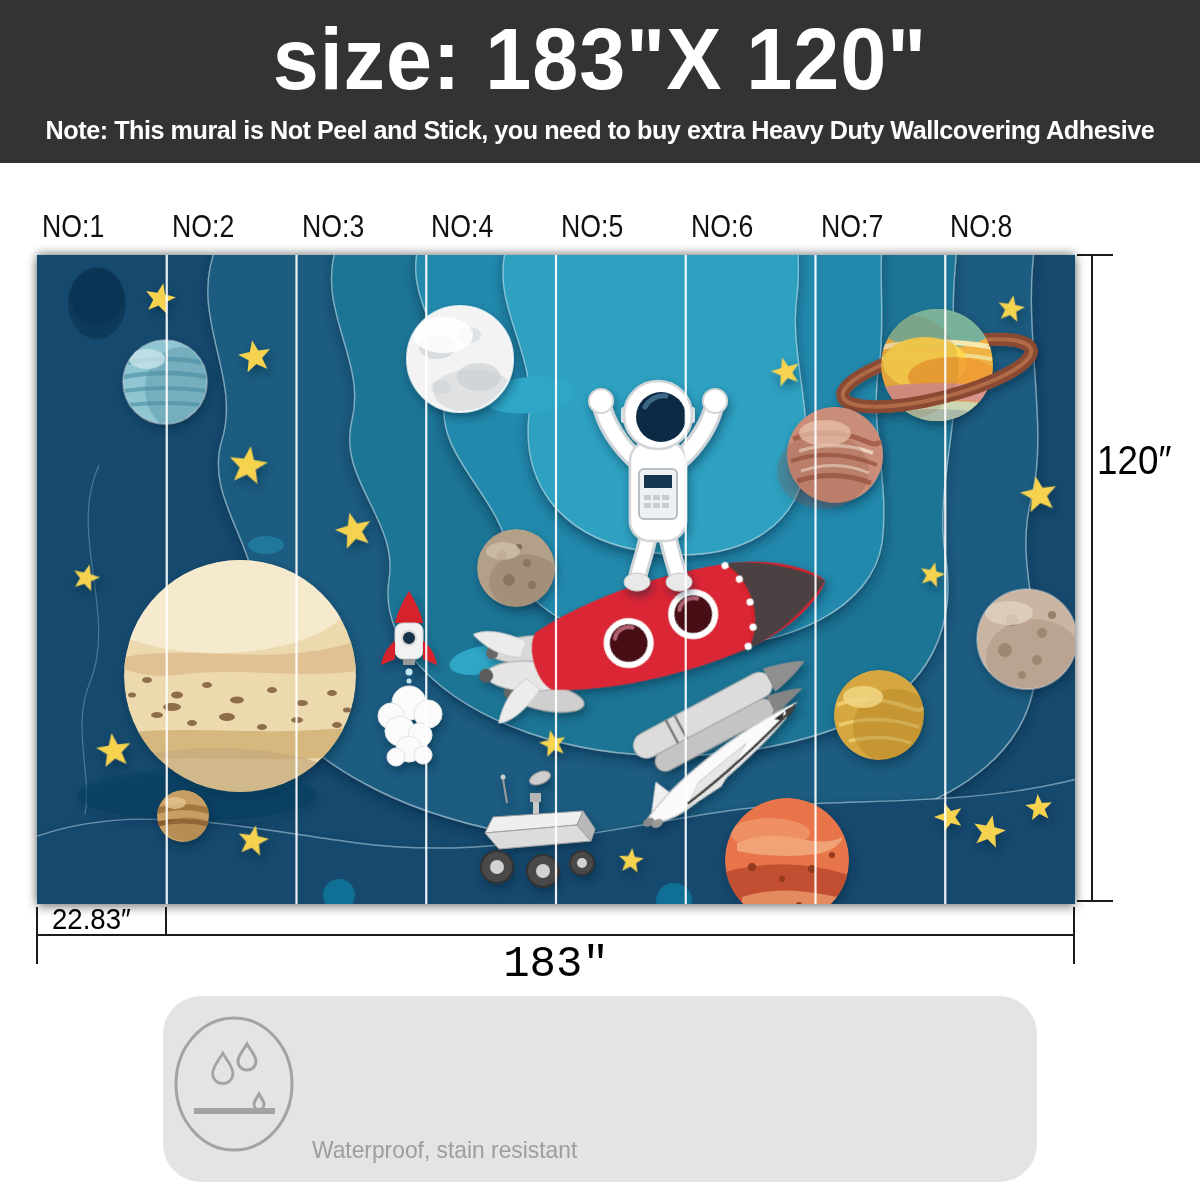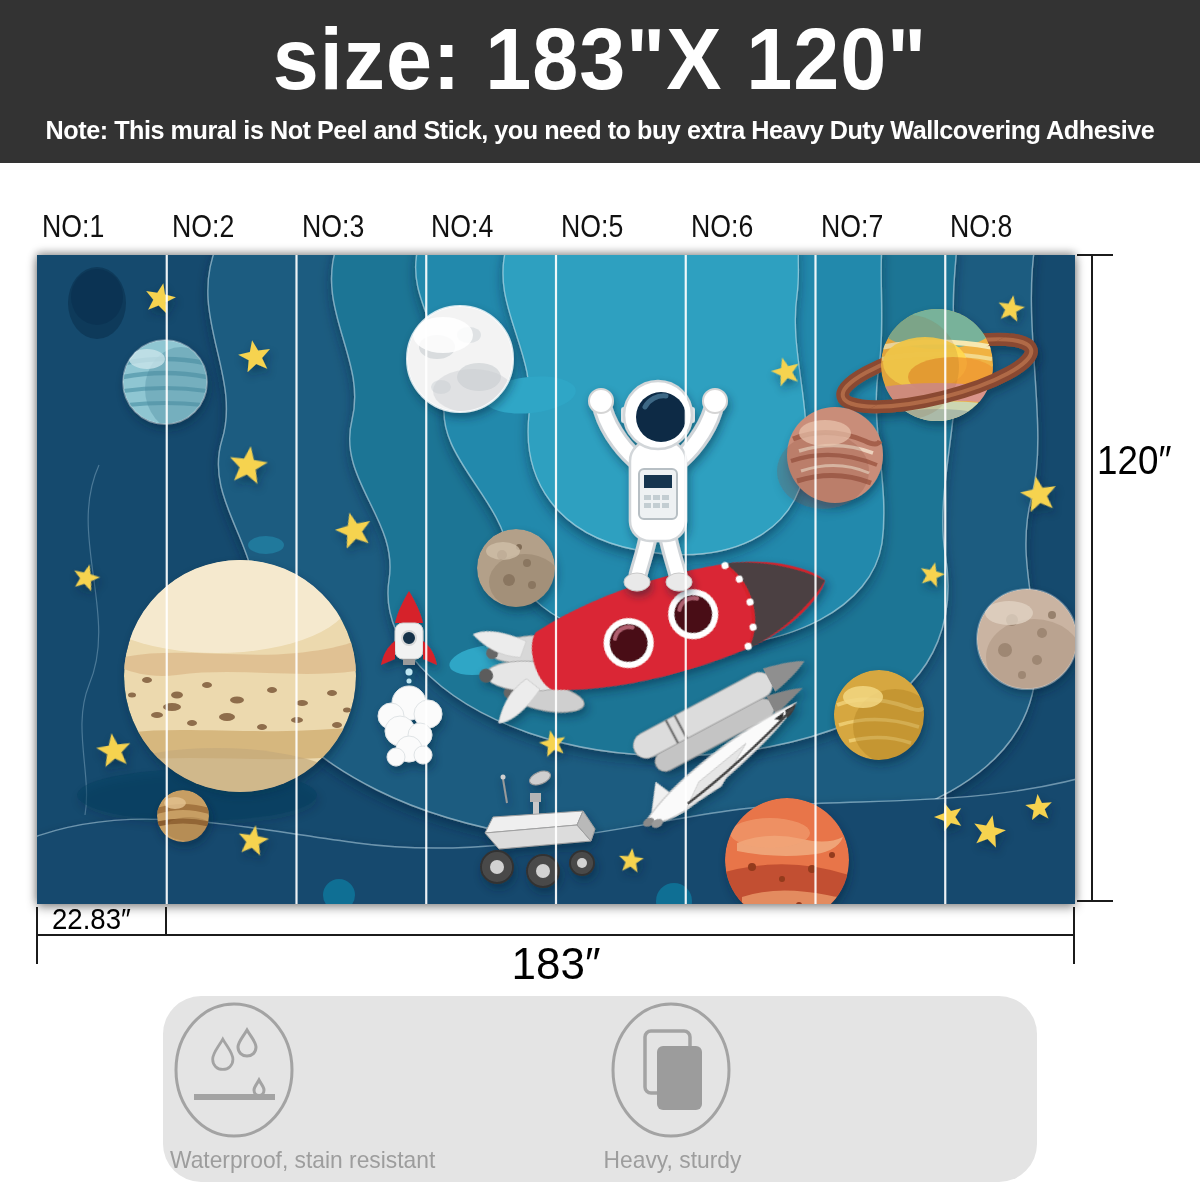--- a/index.html
+++ b/index.html
@@ -20,26 +20,26 @@
   
   .mural{position:absolute;left:37px;top:255px;width:1038px;height:649px;
          box-shadow:0 3px 10px rgba(0,0,0,.45),0 -3px 8px rgba(0,0,0,.28);background:#154a6e;}
   .mural svg{display:block;}
 
   
   .dim{position:absolute;background:#1b1b1b;}
   .dim-label{position:absolute;color:#000000;white-space:nowrap;}
   .height-label{left:1097px;top:438px;font-size:40px;transform:scaleX(.92);transform-origin:left;}
   .panel-width-label{left:52px;top:902px;font-size:30px;transform:scaleX(.92);transform-origin:left;}
-  .total-width-label{left:37px;top:939px;width:1038px;text-align:center;font-size:44px;}
+  .total-width-label{left:37px;top:939px;width:1038px;text-align:center;font-size:44px;font-family:Liberation Mono, monospace;}
 
   
   .features{position:absolute;left:163px;top:996px;width:874px;height:186px;background:#e4e4e4;
             border-radius:38px;display:flex;align-items:flex-start;}
-  .feature{flex:1;display:flex;flex-direction:column;align-items:flex-start;padding-top:2px;}
+  .feature{flex:1;display:flex;align-items:flex-end;padding-top:16px;}
   .feature-label{font-size:24px;color:#9d9d9d;margin-top:-4px;transform:scaleX(.95);transform-origin:center;white-space:nowrap;}
 </style>
 </head>
 <body>
 
 <div class="header">
   <div class="size-text">size:  183"X 120"</div>
   <div class="note-text">Note: This mural is Not Peel and Stick, you need to buy extra Heavy Duty Wallcovering Adhesive</div>
 </div>
 
@@ -443,25 +443,15 @@
           <path d="M60,36 C65,45 71,51 71,58 C71,64.6 66.1,69 60,69 C53.9,69 49,64.6 49,58 C49,51 55,45 60,36 Z" transform="translate(0,8) scale(0.92) translate(5,0)"></path>
           <path d="M82,22 C86,29 91,34 91,39 C91,44.5 87,48 82,48 C77,48 73,44.5 73,39 C73,34 78,29 82,22 Z" transform="translate(2,10)"></path>
           <path d="M96,82 C98,86 101,89 101,92 C101,95.3 98.8,97.5 96,97.5 C93.2,97.5 91,95.3 91,92 C91,89 94,86 96,82 Z"></path>
         </g>
         <line x1="31" y1="99" x2="112" y2="99" stroke="#a3a3a3" stroke-width="6"></line>
       </svg>
     </span>
     <div class="feature-label">Waterproof, stain resistant</div>
   </div>
 
-  <div class="feature">
-    <span>
-      <svg width="142" height="148" viewBox="0 0 142 148">
-        <ellipse cx="71" cy="72" rx="58" ry="66" fill="none" stroke="#a3a3a3" stroke-width="3"></ellipse>
-        <rect x="45" y="33" width="45" height="62" rx="6" fill="none" stroke="#a3a3a3" stroke-width="3.5"></rect>
-        <rect x="57" y="48" width="45" height="64" rx="6" fill="#9c9c9c"></rect>
-      </svg>
-    </span>
-    <div class="feature-label">Heavy, sturdy</div>
-  </div>
 
 
 </div>
 
 </body></html>

